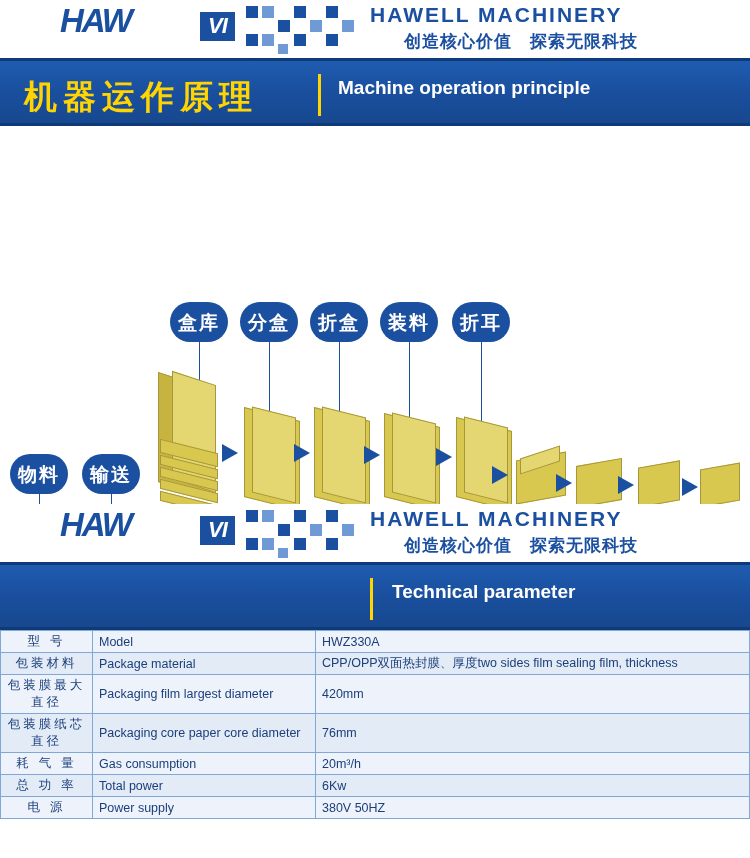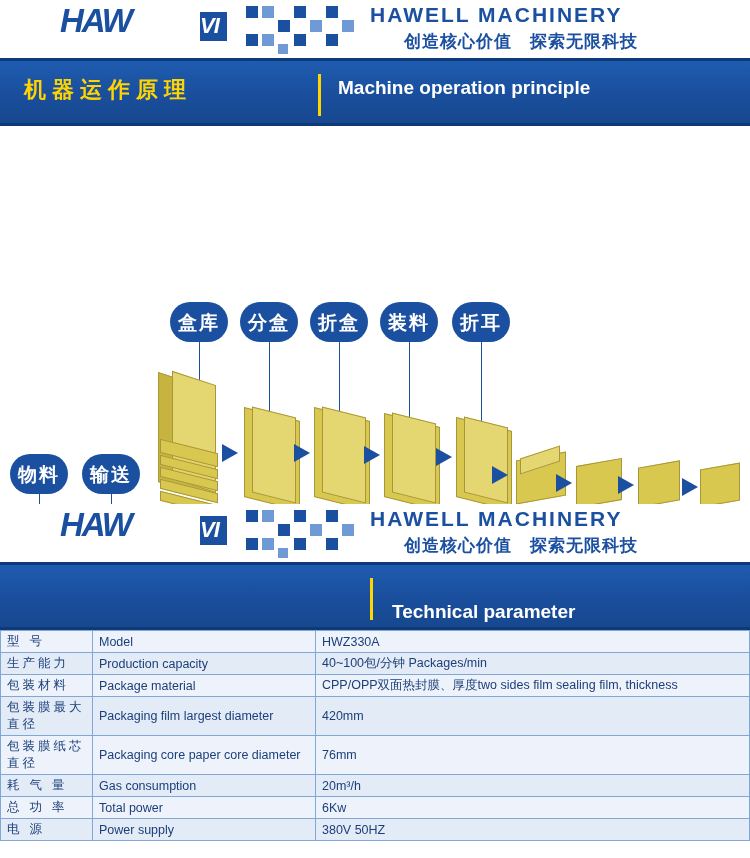--- a/index.html
+++ b/index.html
@@ -38,21 +38,21 @@
     font-family: "Liberation Sans", sans-serif;
   }
   .logo-vi {
     position: absolute;
     left: 200px; top: 12px;
     background: #1b4fa0;
     color: #ffffff;
     font-size: 22px;
     font-weight: bold;
     font-style: italic;
-    padding: 1px 8px 2px 0;
+    padding: 1px 8px 2px 8px;
     letter-spacing: -1px;
   }
   .pixel-field { position: absolute; }
   .px { position: absolute; background: #1b4fa0; }
   .px.light { background: #6f9ad6; }
   .brand-name {
     position: absolute;
     left: 370px; top: 3px;
     font-size: 21px;
     font-weight: bold;
@@ -77,21 +77,21 @@
     width: 750px;
     height: 68px;
     background: linear-gradient(180deg, #1f5cb0 0%, #1a4f9e 50%, #17488f 100%);
     border-top: 3px solid #0f3a7a;
     border-bottom: 3px solid #0f3a7a;
     overflow: hidden;
   }
   .title-band .cn {
     position: absolute;
     left: 24px; top: 14px;
-    font-size: 22px;
+    font-size: 33px;
     font-weight: bold;
     color: #ffd400;
     letter-spacing: 6px;
     font-family: "DejaVu Sans", sans-serif;
   }
   .title-band .divider {
     position: absolute;
     left: 318px; top: 13px;
     width: 3px; height: 42px;
     background: #ffd400;
@@ -99,21 +99,21 @@
   .title-band .en {
     position: absolute;
     left: 338px; top: 16px;
     font-size: 19px;
     font-weight: bold;
     color: #ffffff;
     font-family: "Liberation Sans", sans-serif;
   }
   .title-band.band2 .cn { letter-spacing: 7px; }
   .title-band.band2 .divider { left: 370px; }
-  .title-band.band2 .en { left: 392px; margin-top: 20px; }
+  .title-band.band2 .en { left: 392px; }
 
   
   .diagram {
     position: relative;
     width: 750px;
     height: 378px;
     background: #ffffff;
   }
   .bubble {
     position: absolute;
@@ -176,21 +176,21 @@
   table.params td {
     border: 1px solid #7fa8d8;
     padding: 2px 6px;
     height: 18px;
     vertical-align: middle;
     background: #eef3fb;
   }
   table.params tr:nth-child(even) td { background: #e3ebf7; }
   td.c-cn {
     width: 92px;
-    text-align: left;
+    text-align: center;
     letter-spacing: 3px;
     font-family: "DejaVu Sans", sans-serif;
     color: #1b3f7a;
   }
   td.c-en {
     width: 223px;
     padding-left: 12px;
     color: #1b3f7a;
   }
   td.c-val {
@@ -336,25 +336,20 @@
 
   <div class="table-wrap">
     <table class="params">
       <tbody id="param-rows">
           <tr>
             <td class="c-cn">型 号</td>
             <td class="c-en">Model</td>
             <td class="c-val">HWZ330A</td>
           </tr>
           <tr>
-            <td class="c-cn">生产能力</td>
-            <td class="c-en">Production capacity</td>
-            <td class="c-val">40~100包/分钟 Packages/min</td>
-          </tr>
-          <tr>
             <td class="c-cn">包装材料</td>
             <td class="c-en">Package material</td>
             <td class="c-val">CPP/OPP双面热封膜、厚度two sides film sealing film, thickness</td>
           </tr>
           <tr>
             <td class="c-cn">包装膜最大直径</td>
             <td class="c-en">Packaging film largest diameter</td>
             <td class="c-val">420mm</td>
           </tr>
           <tr>

